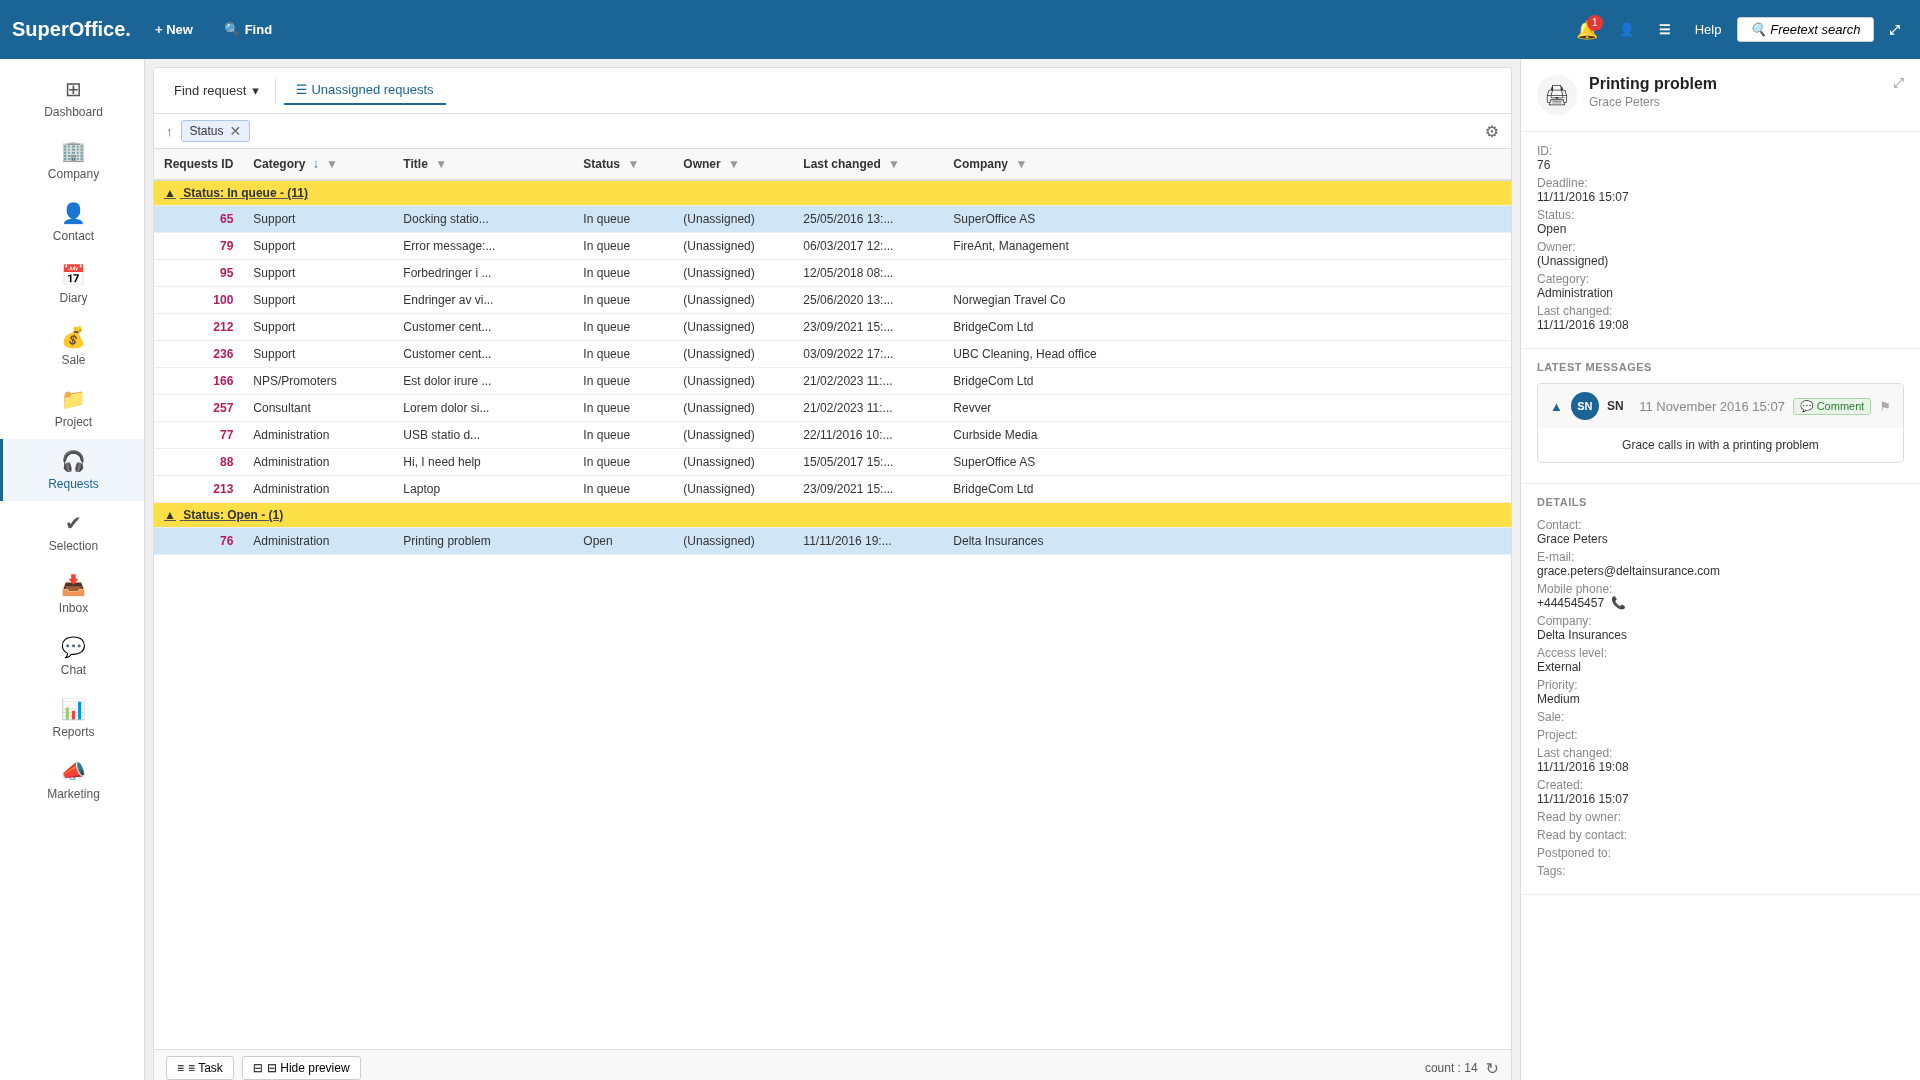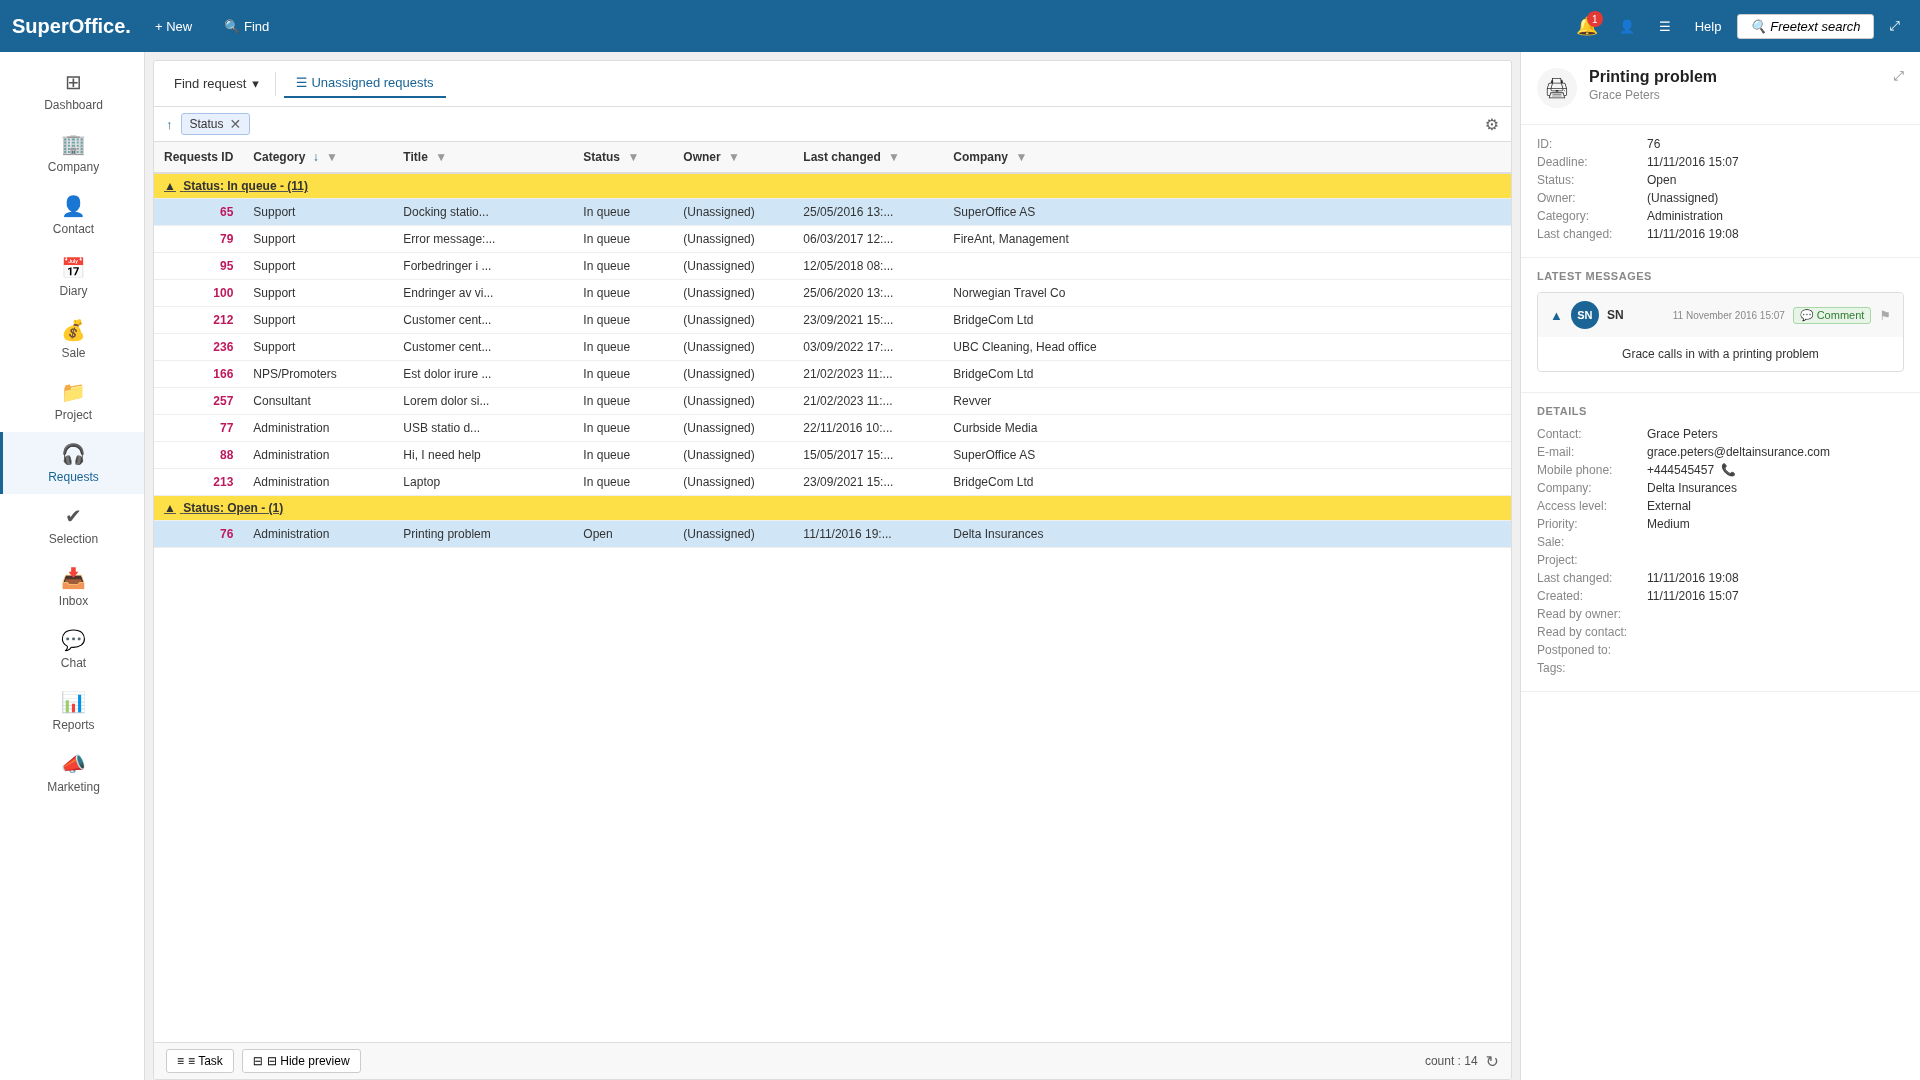--- a/index.html
+++ b/index.html
@@ -1,21 +1,21 @@
 <!DOCTYPE html>
 <html><head>
   <meta charset="utf-8">
   <style>
     * { box-sizing: border-box; margin: 0; padding: 0; }
     body { font-family: -apple-system, BlinkMacSystemFont, 'Segoe UI', Arial, sans-serif; font-size: 13px; background: #f0f0f0; color: #333; height: 1080px; overflow: hidden; }
 
     
-    .topnav { display: flex; align-items: center; background: #1a6496; height: 52px; padding: 0 12px; gap: 16px; }
+    .topnav { display: flex; align-items: center; background: #1a6496; height: 59px; padding: 0 12px; gap: 16px; }
     .logo { color: #fff; font-size: 20px; font-weight: bold; display: flex; align-items: center; gap: 4px; }
-    .topnav-btn { color: #fff; background: none; border: none; cursor: pointer; font-size: 13px; display: flex; align-items: flex-end; gap: 4px; padding: 4px 8px; border-radius: 3px; }
+    .topnav-btn { color: #fff; background: none; border: none; cursor: pointer; font-size: 13px; display: flex; align-items: flex-end; gap: 4px; padding: 4px 8px; border-radius: 3px; font-weight: bold; }
     .topnav-right { margin-left: auto; display: flex; align-items: center; gap: 8px; }
     .notif-btn { position: relative; background: none; border: none; color: #fff; cursor: pointer; font-size: 18px; padding: 4px; }
     .notif-badge { position: absolute; top: 0; right: 0; background: #e53935; color: #fff; border-radius: 50%; font-size: 10px; width: 16px; height: 16px; display: flex; align-items: center; justify-content: center; }
     .help-btn { color: #fff; background: none; border: none; cursor: pointer; font-size: 13px; padding: 4px 8px; }
     .freetext-btn { background: #fff; border: 1px solid #ccc; border-radius: 3px; padding: 4px 12px; font-size: 13px; cursor: pointer; display: flex; align-items: center; gap: 4px; font-style: italic; }
 
     
     .layout { display: flex; height: calc(1080px - 44px); }
 
     
@@ -64,31 +64,31 @@
 
     
     .preview-panel { width: 400px; background: #fff; border-left: 1px solid #ddd; display: flex; flex-direction: column; overflow-y: auto; flex-shrink: 0; }
     .preview-header { display: flex; align-items: flex-start; padding: 16px; border-bottom: 1px solid #eee; gap: 12px; }
     .preview-icon-wrap { width: 40px; height: 40px; background: #f5f5f5; border-radius: 50%; display: flex; align-items: center; justify-content: center; font-size: 20px; flex-shrink: 0; }
     .preview-title { font-size: 16px; font-weight: 600; color: #222; }
     .preview-subtitle { font-size: 12px; color: #888; margin-top: 2px; }
     .preview-expand { margin-left: auto; color: #888; cursor: pointer; }
 
     .preview-section { padding: 12px 16px; border-bottom: 1px solid #eee; }
-    .detail-row { display: flex; margin-bottom: 4px; }
+    .detail-row { display: flex; margin-bottom: 4px; flex-direction: column; }
     .detail-label { color: #888; font-size: 12px; width: 110px; flex-shrink: 0; }
     .detail-value { font-size: 12px; color: #333; flex: 1; }
 
     .section-title { font-size: 11px; font-weight: 700; color: #888; text-transform: uppercase; letter-spacing: 0.5px; margin-bottom: 10px; }
 
     .message-item { border: 1px solid #ddd; border-radius: 4px; margin-bottom: 8px; overflow: hidden; }
     .message-header { display: flex; align-items: center; padding: 8px 12px; background: #f8f8f8; gap: 8px; }
     .message-avatar { width: 28px; height: 28px; background: #1a6496; border-radius: 50%; color: #fff; font-size: 11px; font-weight: 700; display: flex; align-items: center; justify-content: center; flex-shrink: 0; }
     .message-sender { font-size: 12px; font-weight: 600; }
-    .message-time { font-size: 10px; color: #888; margin-left: auto; }
+    .message-time { font-size: 13px; color: #888; margin-left: auto; }
     .message-tag { background: #e8f4e8; border: 1px solid #a8d8a8; color: #2e7d32; border-radius: 3px; padding: 1px 6px; font-size: 11px; }
     .message-flag { color: #aaa; cursor: pointer; }
     .message-body { padding: 10px 12px; font-size: 12px; color: #333; text-align: center; }
 
     
     .table-wrapper::-webkit-scrollbar { width: 6px; }
     .table-wrapper::-webkit-scrollbar-thumb { background: #ccc; border-radius: 3px; }
   </style>
 </head>
 <body>

